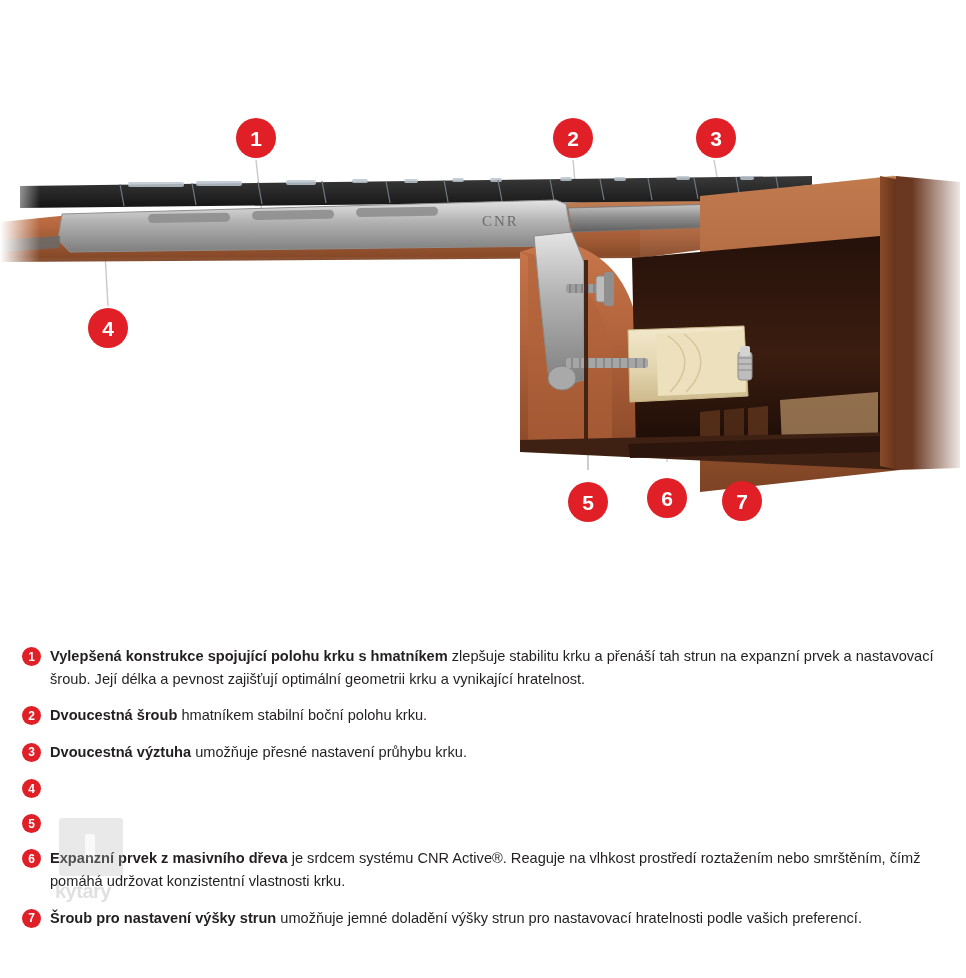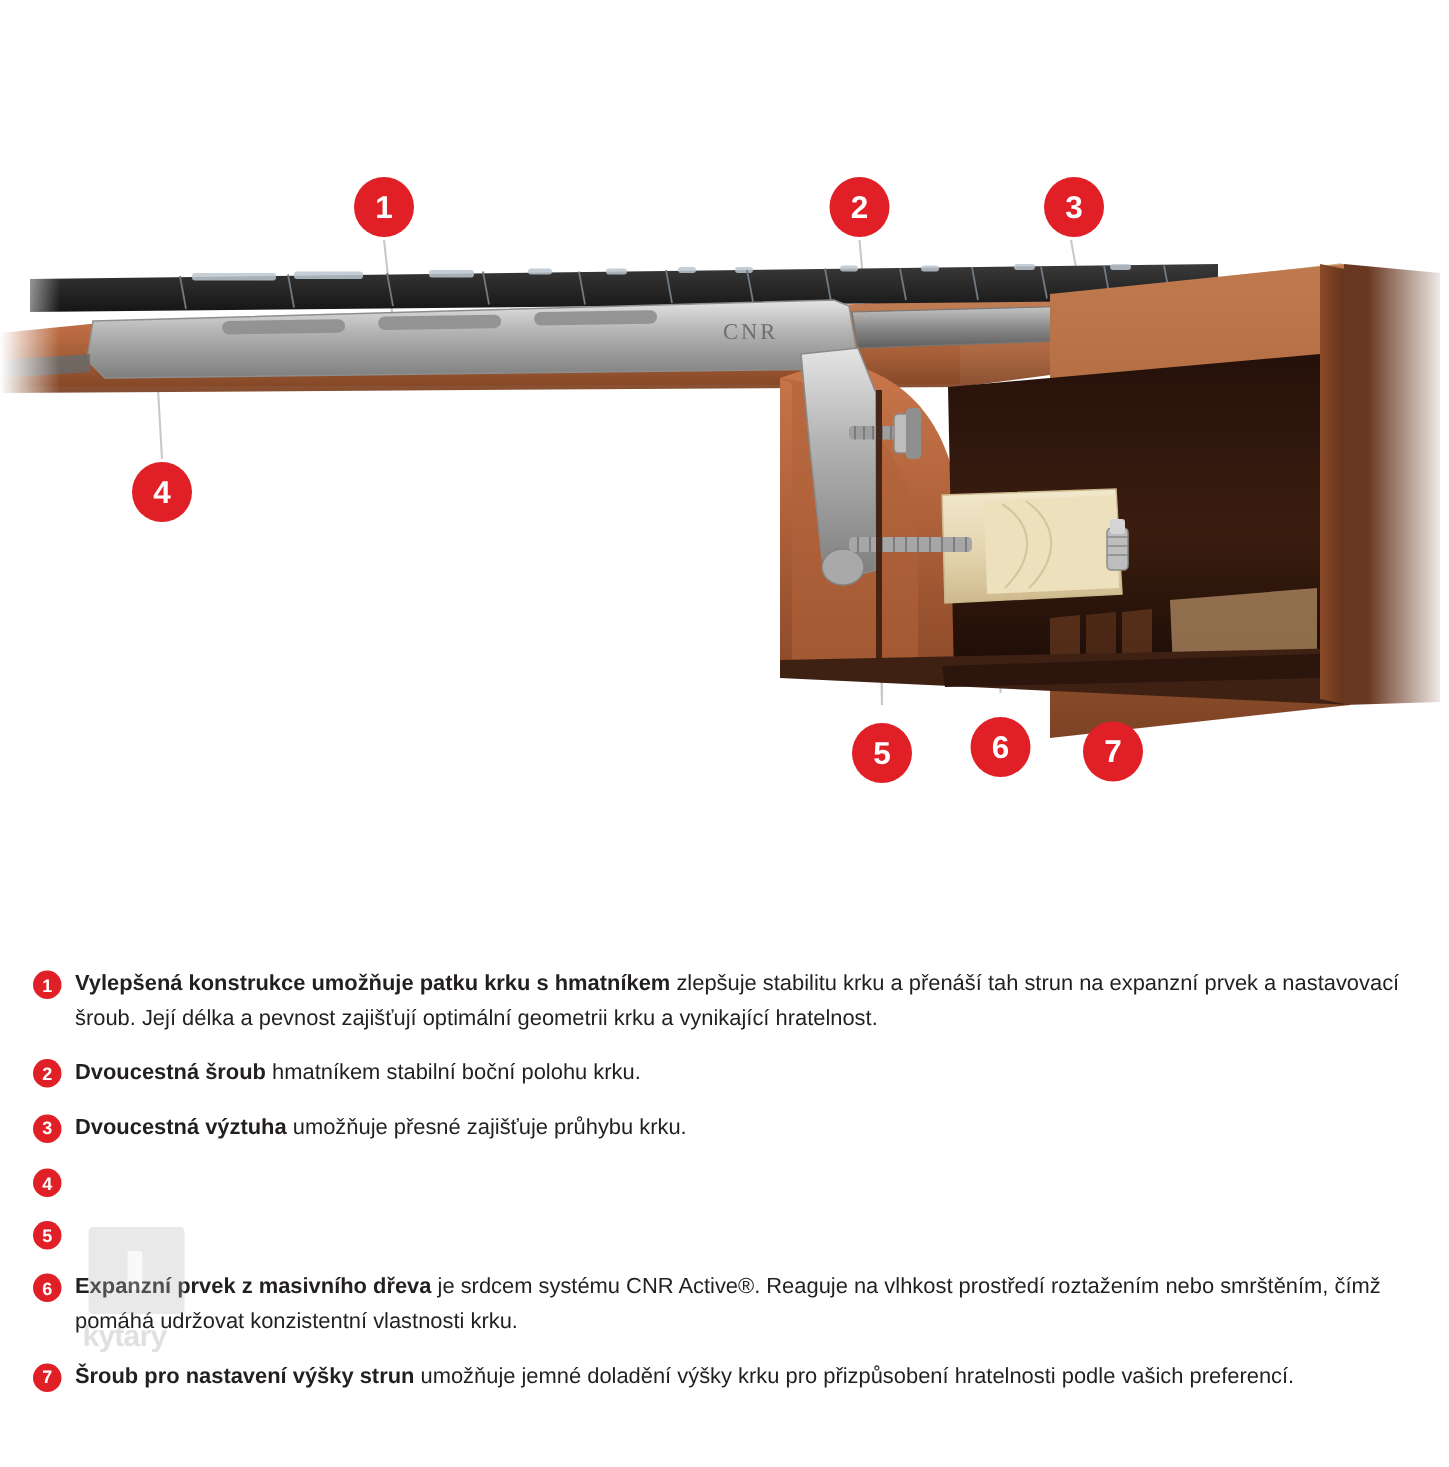--- a/index.html
+++ b/index.html
@@ -329,35 +329,35 @@
   <div class="bubble big" style="left:568px; top:482px;">5</div>
   <div class="bubble big" style="left:647px; top:478px;">6</div>
   <div class="bubble big" style="left:722px; top:481px;">7</div>
 </div>
 
 <div id="legend">
 
   <div class="legend-row">
     <div class="legend-num">1</div>
     <div class="legend-text">
-      <b>Vylepšená konstrukce umožňuje patku krku s hmatníkem</b><span> zlepšuje stabilitu krku a přenáší tah strun na expanzní prvek a nastavovací šroub. Její délka a pevnost zajišťují optimální geometrii krku a vynikající hratelnost.</span>
+      <b>Vylepšená konstrukce spojující polohu krku s hmatníkem</b><span> zlepšuje stabilitu krku a přenáší tah strun na expanzní prvek a nastavovací šroub. Její délka a pevnost zajišťují optimální geometrii krku a vynikající hratelnost.</span>
     </div>
   </div>
 
   <div class="legend-row">
     <div class="legend-num">2</div>
     <div class="legend-text">
       <b>Dvoucestná šroub</b><span> hmatníkem stabilní boční polohu krku.</span>
     </div>
   </div>
 
   <div class="legend-row">
     <div class="legend-num">3</div>
     <div class="legend-text">
-      <b>Dvoucestná výztuha</b><span> umožňuje přesné zajišťuje průhybu krku.</span>
+      <b>Dvoucestná výztuha</b><span> umožňuje přesné nastavení průhybu krku.</span>
     </div>
   </div>
 
   <div class="legend-row">
     <div class="legend-num">4</div>
   </div>
 
   <div class="legend-row">
     <div class="legend-num">5</div>
   </div>
@@ -365,21 +365,21 @@
   <div class="legend-row">
     <div class="legend-num">6</div>
     <div class="legend-text">
       <b>Expanzní prvek z masivního dřeva</b><span> je srdcem systému CNR Active®. Reaguje na vlhkost prostředí roztažením nebo smrštěním, čímž pomáhá udržovat konzistentní vlastnosti krku.</span>
     </div>
   </div>
 
   <div class="legend-row">
     <div class="legend-num">7</div>
     <div class="legend-text">
-      <b>Šroub pro nastavení výšky strun</b><span> umožňuje jemné doladění výšky krku pro přizpůsobení hratelnosti podle vašich preferencí.</span>
+      <b>Šroub pro nastavení výšky strun</b><span> umožňuje jemné doladění výšky strun pro nastavovací hratelnosti podle vašich preferencí.</span>
     </div>
   </div>
 </div>
 
 <div id="watermark">
   <div class="wm-box"></div>
   <div class="wm-text">kytary</div>
 </div>
 
 </body></html>

